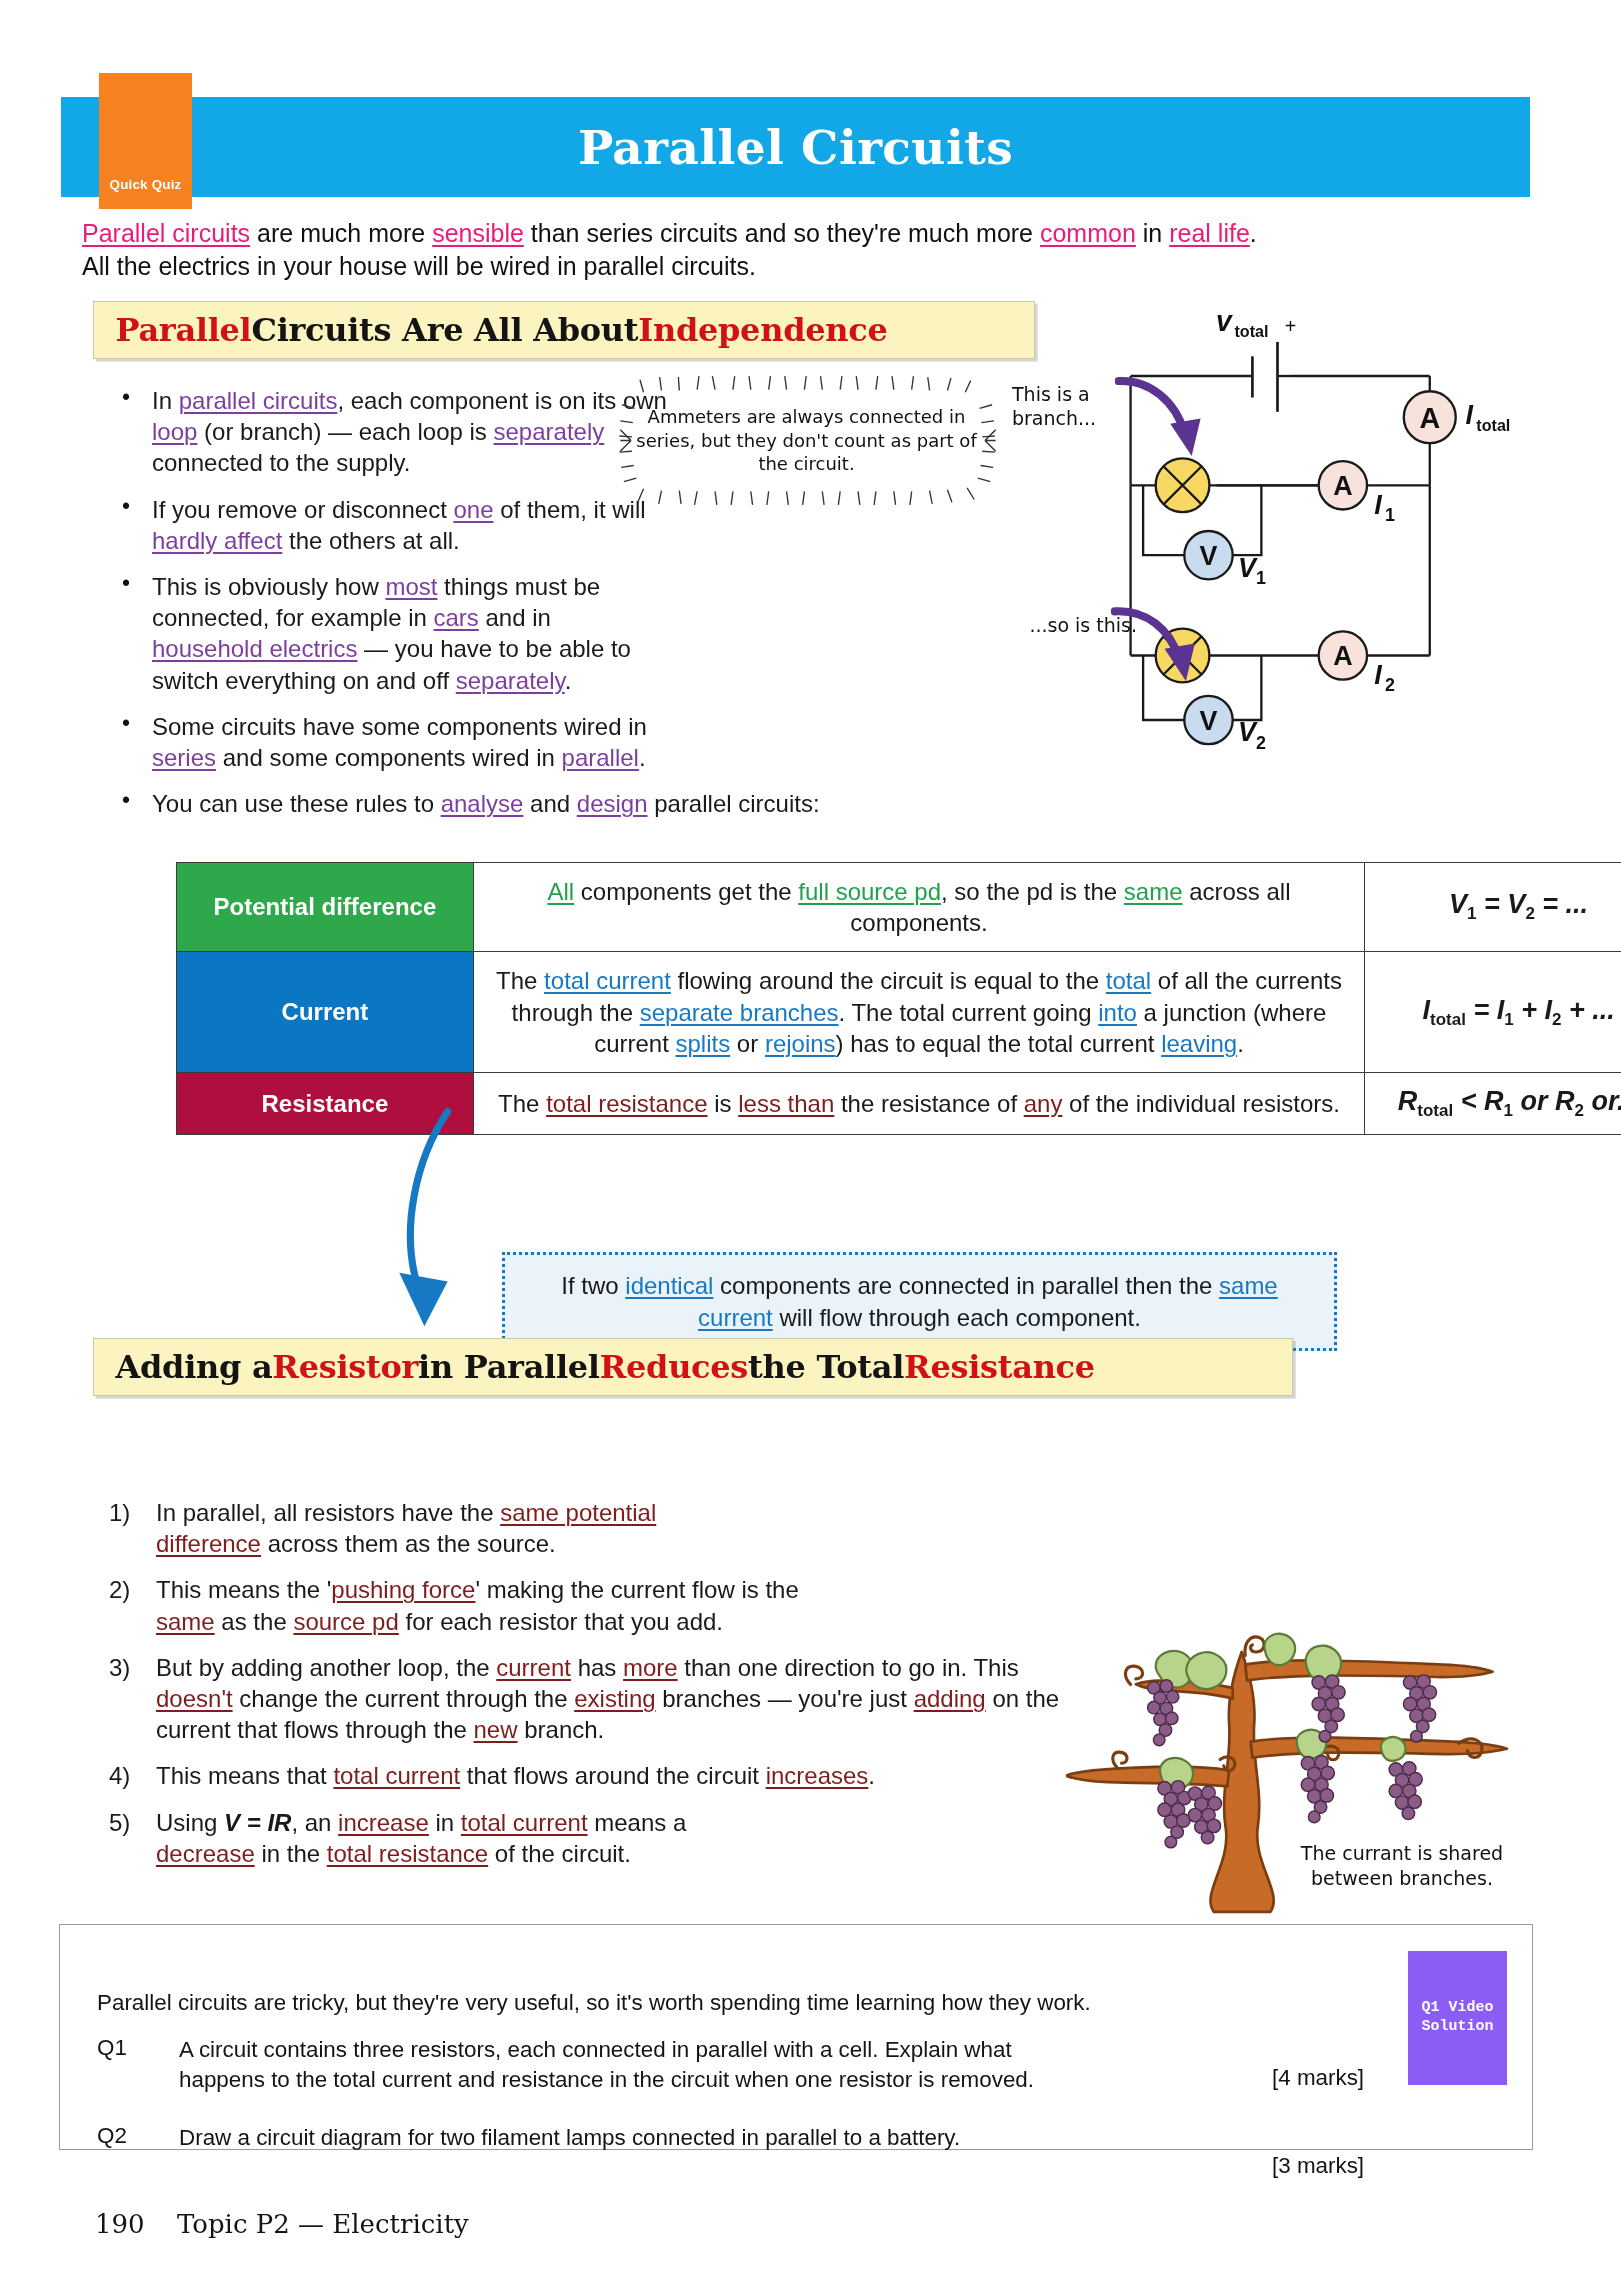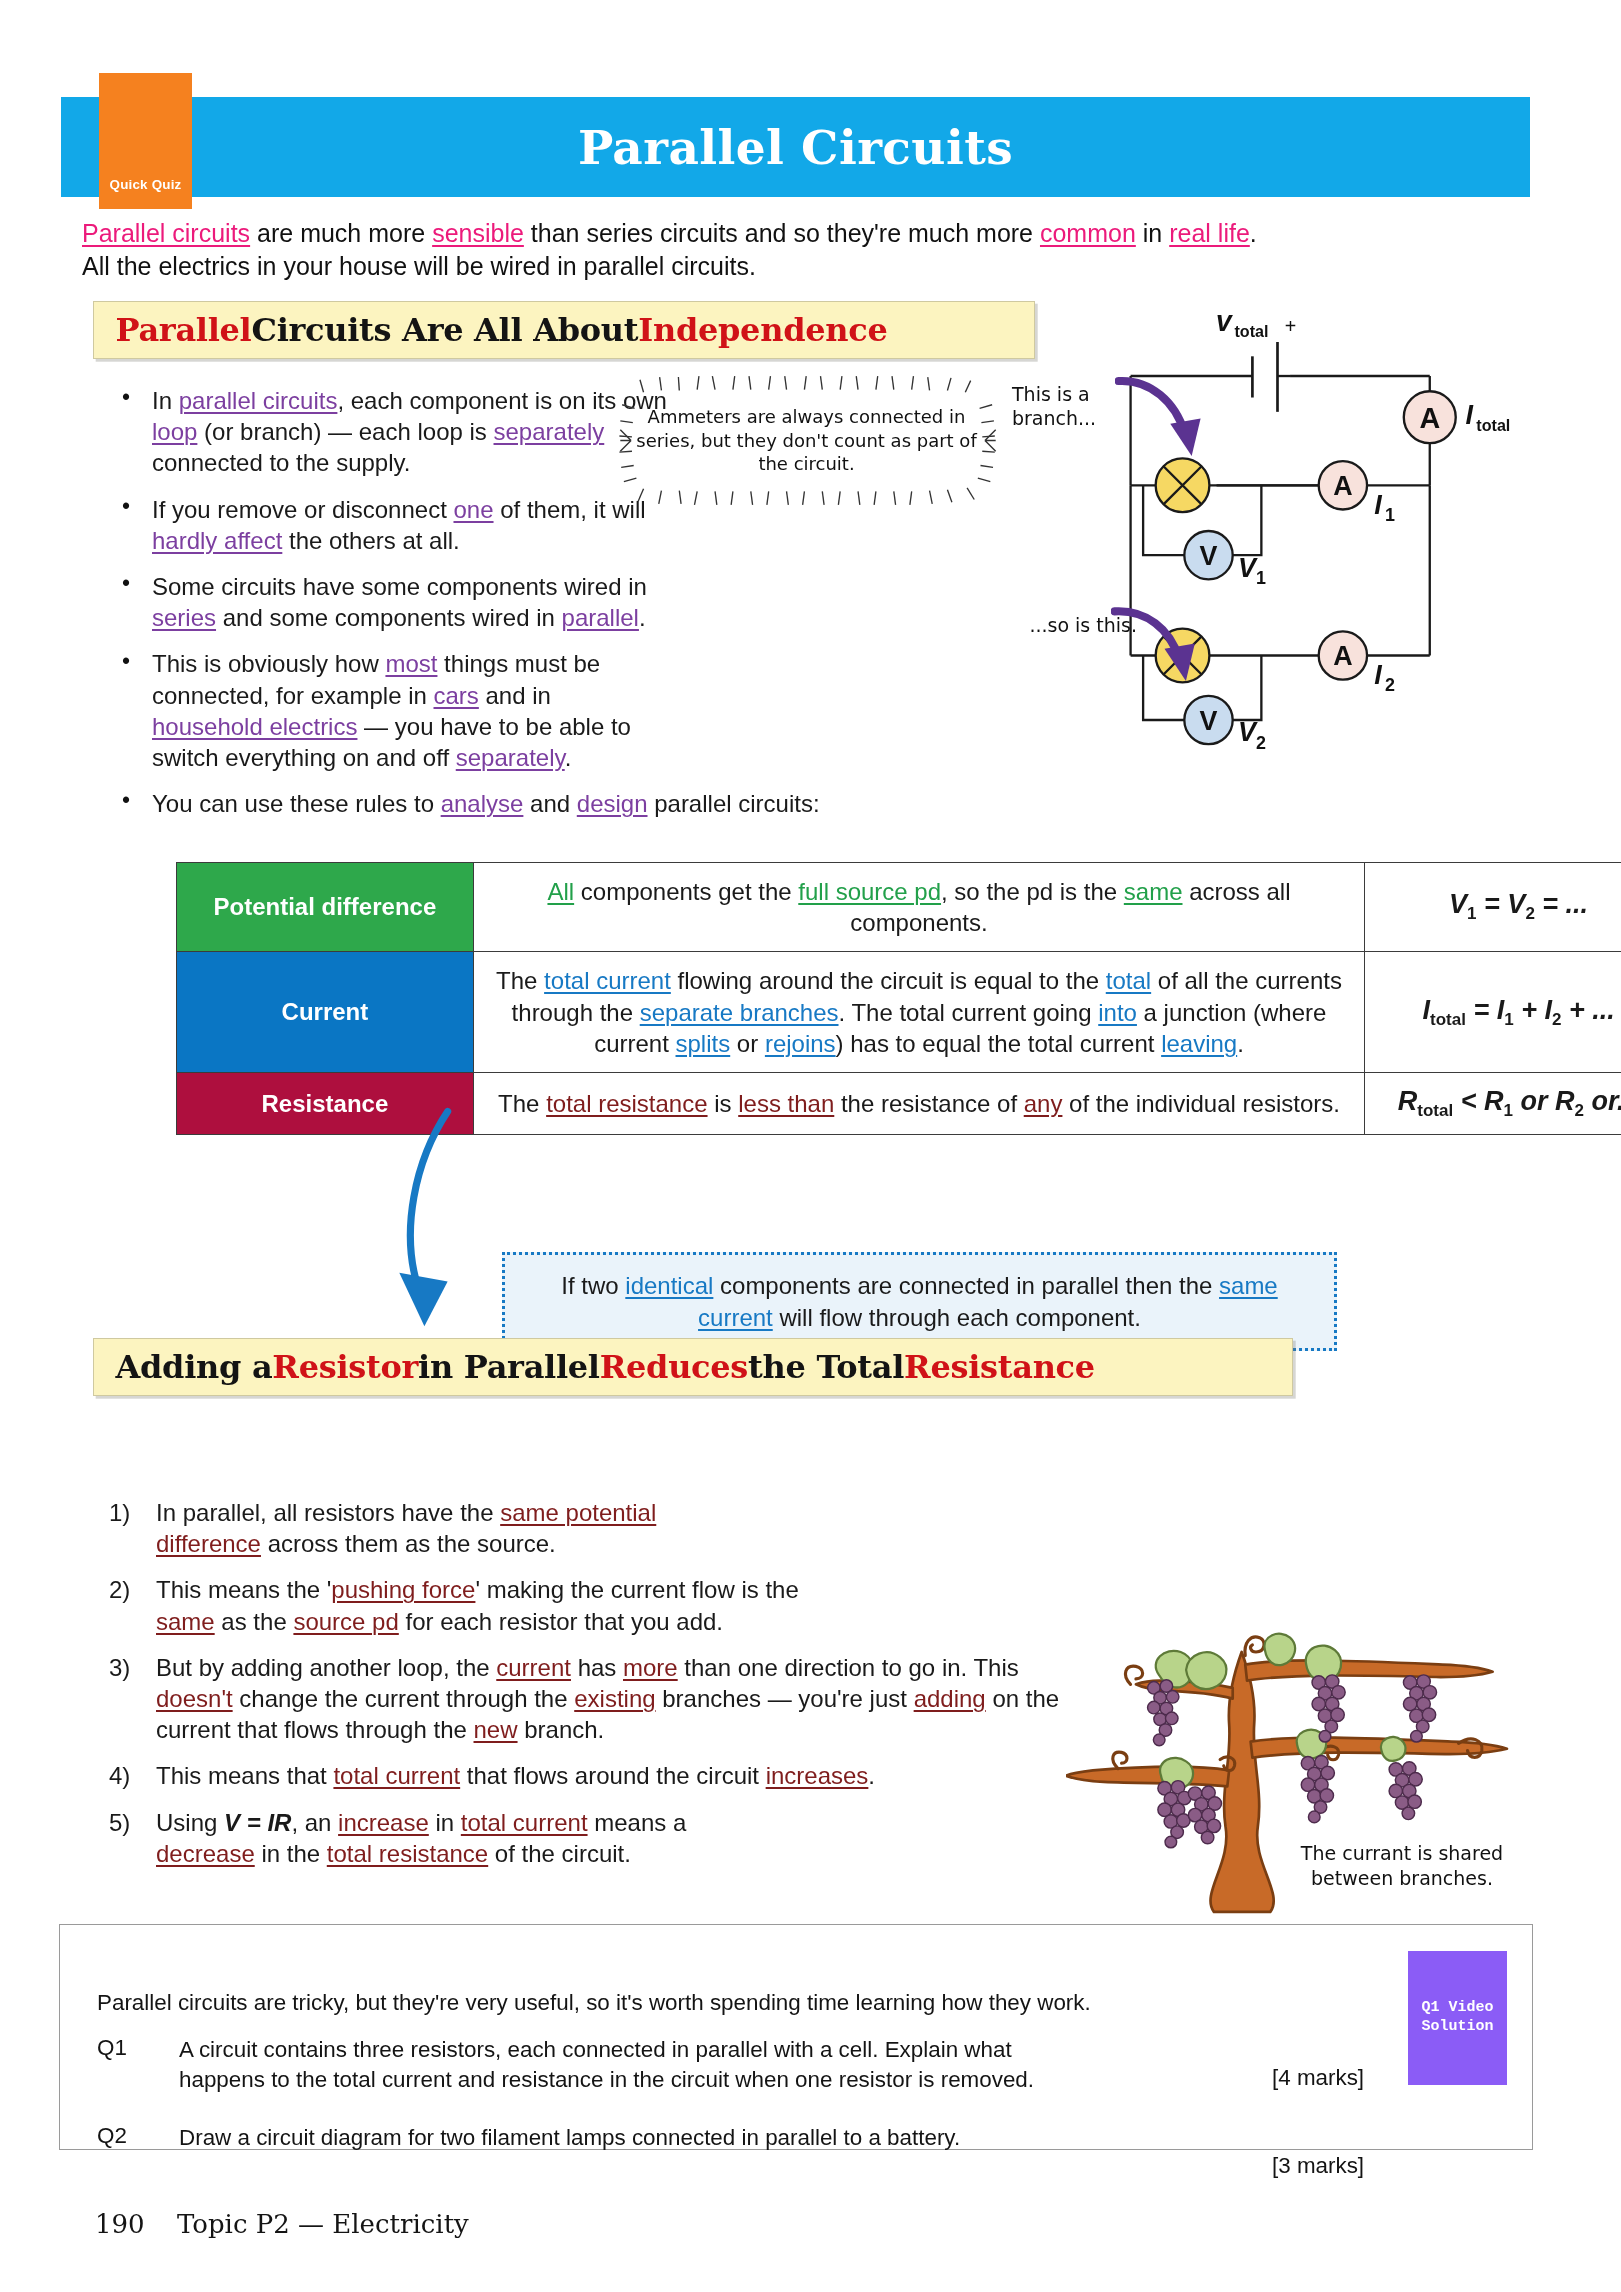--- a/index.html
+++ b/index.html
@@ -178,24 +178,24 @@
 
   <div class="bullets">
     <ul class="b-list">
       <li>
         <span>In </span><span class="u-purple">parallel circuits</span><span>, each component is on its own </span><span class="u-purple">loop</span><span> (or branch) — each loop is </span><span class="u-purple">separately</span><span> connected to the supply.</span>
       </li>
       <li>
         <span>If you remove or disconnect </span><span class="u-purple">one</span><span> of them, it will </span><span class="u-purple">hardly affect</span><span> the others at all.</span>
       </li>
       <li>
-        <span>Some circuits have some components wired in </span><span class="u-purple">series</span><span> and some components wired in </span><span class="u-purple">parallel</span><span>.</span>
+        <span>This is obviously how </span><span class="u-purple">most</span><span> things must be connected, for example in </span><span class="u-purple">cars</span><span> and in </span><span class="u-purple">household electrics</span><span> — you have to be able to switch everything on and off </span><span class="u-purple">separately</span><span>.</span>
       </li>
       <li>
-        <span>This is obviously how </span><span class="u-purple">most</span><span> things must be connected, for example in </span><span class="u-purple">cars</span><span> and in </span><span class="u-purple">household electrics</span><span> — you have to be able to switch everything on and off </span><span class="u-purple">separately</span><span>.</span>
+        <span>Some circuits have some components wired in </span><span class="u-purple">series</span><span> and some components wired in </span><span class="u-purple">parallel</span><span>.</span>
       </li>
       <li style="width:770px;">
         <span>You can use these rules to </span><span class="u-purple">analyse</span><span> and </span><span class="u-purple">design</span><span> parallel circuits:</span>
       </li>
     </ul>
   </div>
 
   <svg class="sun-rays" width="380" height="143" viewBox="0 0 424 160">
     <g stroke="#333" stroke-width="1.6" fill="none">
       <path d="M14,80 L2,68 M14,80 L2,80 M14,80 L2,92"></path>

